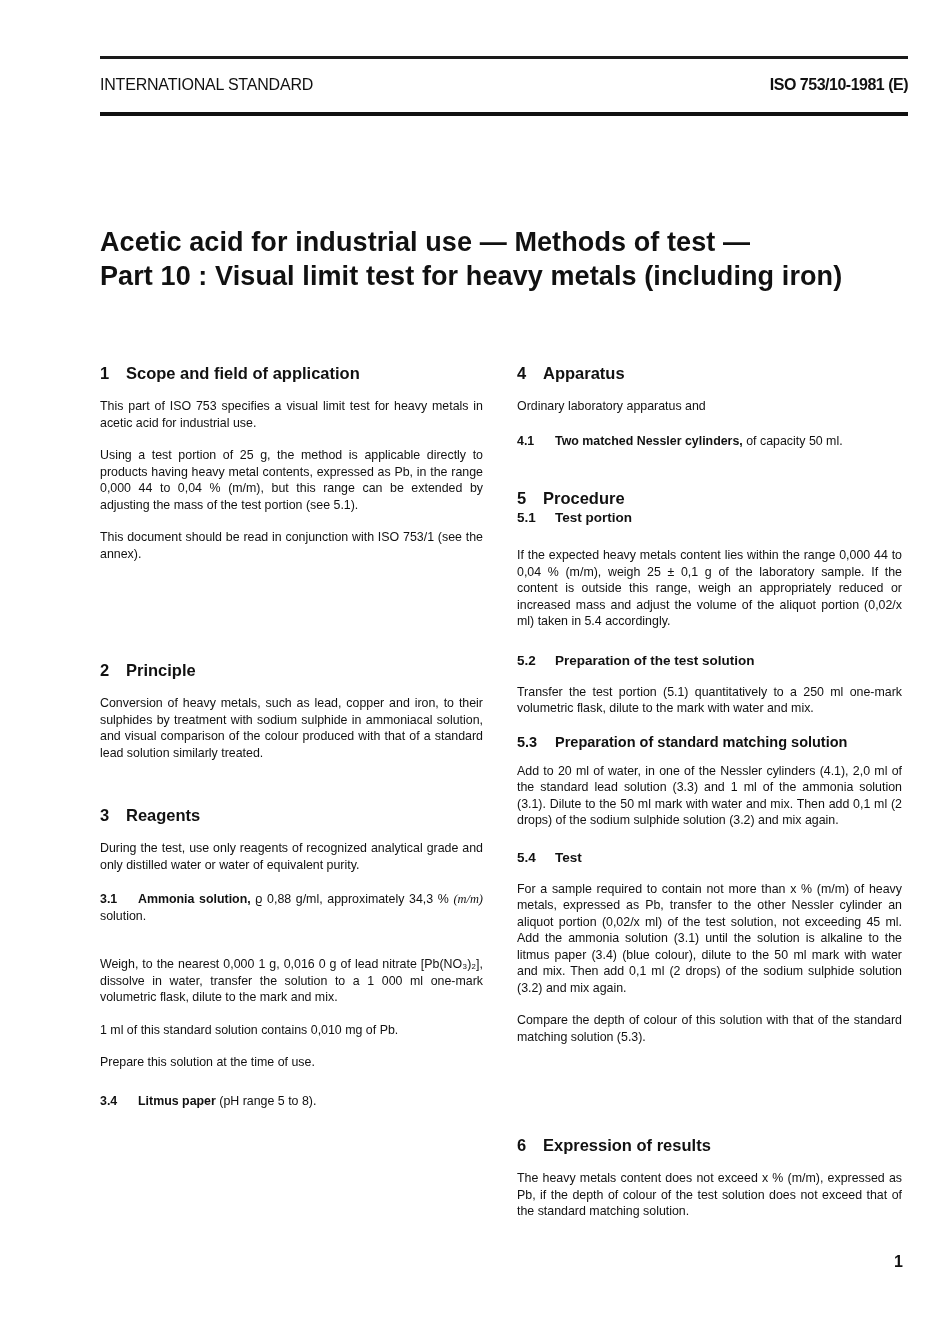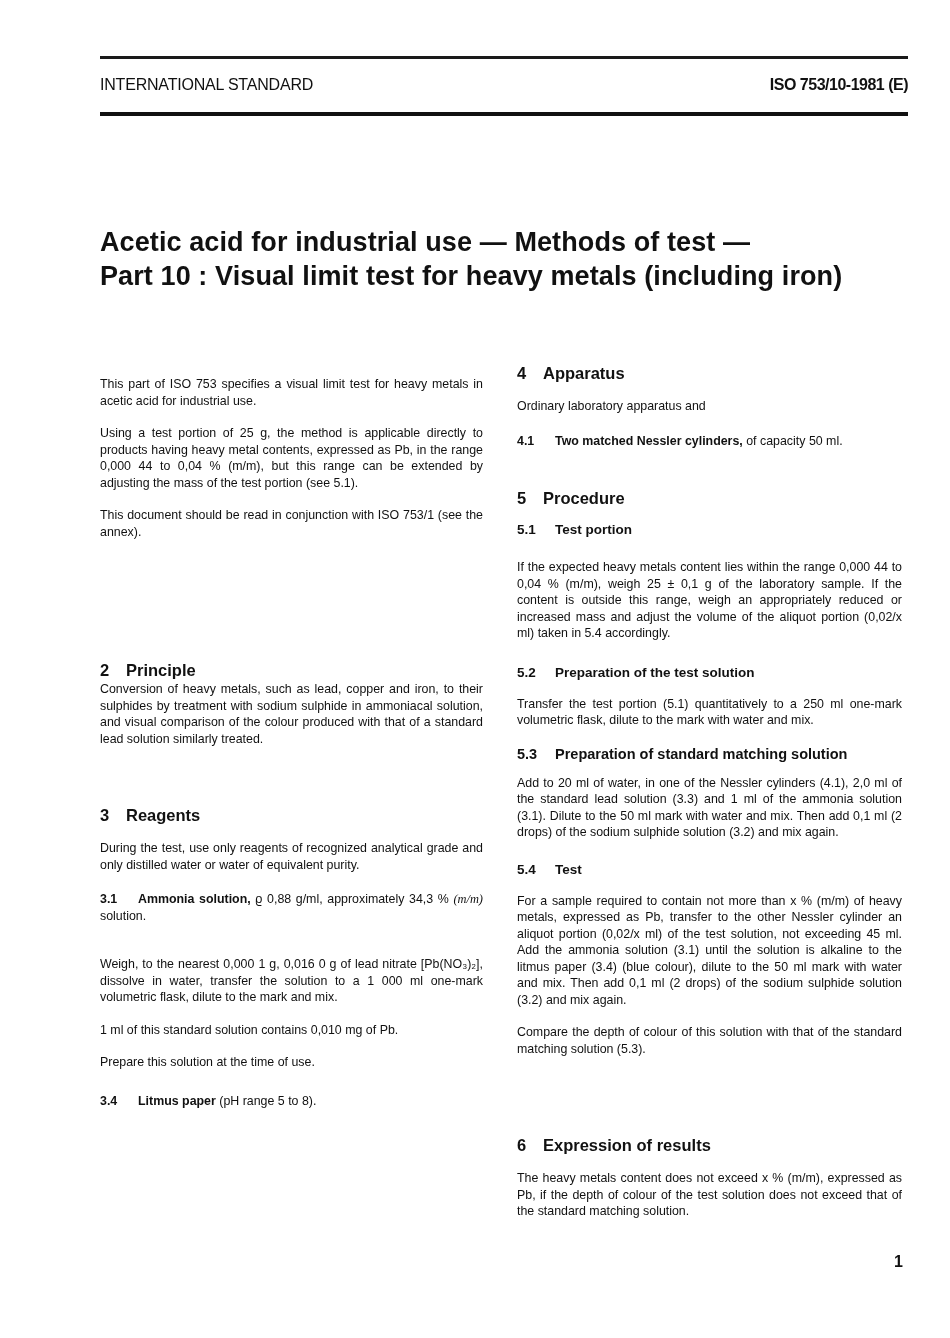--- a/index.html
+++ b/index.html
@@ -31,28 +31,29 @@
 <div class="rule-bottom"></div>
 
 <div class="title">
   <div>Acetic acid for industrial use — Methods of test —</div>
   <div>Part 10 : Visual limit test for heavy metals (including iron)</div>
 </div>
 
 <div class="col col-left">
 
   <div class="abs" style="top:0; width:383px;">
+    <h2 class="h1"><span class="num">1</span><span>Scope and field of application</span></h2>
     <p style="margin-top:14px;">This part of ISO 753 specifies a visual limit test for heavy metals in acetic acid for industrial use.</p>
     <p style="margin-top:16px;">Using a test portion of 25 g, the method is applicable directly to products having heavy metal contents, expressed as Pb, in the range 0,000 44 to 0,04 % (m/m), but this range can be extended by adjusting the mass of the test portion (see 5.1).</p>
     <p style="margin-top:16px;">This document should be read in conjunction with ISO 753/1 (see the annex).</p>
   </div>
 
   <div class="abs" style="top:297px; width:383px;">
     <h2 class="h1"><span class="num">2</span><span>Principle</span></h2>
-    <p style="">Conversion of heavy metals, such as lead, copper and iron, to their sulphides by treatment with sodium sulphide in ammoniacal solution, and visual comparison of the colour produced with that of a standard lead solution similarly treated.</p>
+    <p style="margin-top:14px;">Conversion of heavy metals, such as lead, copper and iron, to their sulphides by treatment with sodium sulphide in ammoniacal solution, and visual comparison of the colour produced with that of a standard lead solution similarly treated.</p>
   </div>
 
   <div class="abs" style="top:442px; width:383px;">
     <h2 class="h1"><span class="num">3</span><span>Reagents</span></h2>
     <p style="margin-top:14px;">During the test, use only reagents of recognized analytical grade and only distilled water or water of equivalent purity.</p>
 
     <p style="margin-top:18px;">
       <span class="b" style="display:inline-block;width:38px;">3.1</span><span class="b">Ammonia solution,</span><span> ϱ 0,88 g/ml, approximately 34,3 % </span><span class="it">(m/m)</span><span> solution.</span>
     </p>
 
@@ -74,21 +75,21 @@
     <h2 class="h1"><span class="num">4</span><span>Apparatus</span></h2>
     <p style="margin-top:14px;">Ordinary laboratory apparatus and</p>
     <p style="margin-top:18px;">
       <span class="b" style="display:inline-block;width:38px;">4.1</span><span class="b">Two matched Nessler cylinders,</span><span> of capacity 50 ml.</span>
     </p>
   </div>
 
   <div class="abs" style="top:125px; width:385px;">
     <h2 class="h1"><span class="num">5</span><span>Procedure</span></h2>
 
-    <h3 class="h2" style="margin-top:12px;"><span class="num">5.1</span><span>Test portion</span></h3>
+    <h3 class="h2" style=""><span class="num">5.1</span><span>Test portion</span></h3>
     <p style="margin-top:20px;">If the expected heavy metals content lies within the range 0,000 44 to 0,04 % (m/m), weigh 25 ± 0,1 g of the laboratory sample. If the content is outside this range, weigh an appropriately reduced or increased mass and adjust the volume of the aliquot portion (0,02/x ml) taken in 5.4 accordingly.</p>
 
     <h3 class="h2" style="margin-top:22px;"><span class="num">5.2</span><span>Preparation of the test solution</span></h3>
     <p style="margin-top:14px;">Transfer the test portion (5.1) quantitatively to a 250 ml one-mark volumetric flask, dilute to the mark with water and mix.</p>
 
     <h3 class="h2" style="margin-top:16px; font-size:14.5px;"><span class="num">5.3</span><span>Preparation of standard matching solution</span></h3>
     <p style="margin-top:12px;">Add to 20 ml of water, in one of the Nessler cylinders (4.1), 2,0 ml of the standard lead solution (3.3) and 1 ml of the ammonia solution (3.1). Dilute to the 50 ml mark with water and mix. Then add 0,1 ml (2 drops) of the sodium sulphide solution (3.2) and mix again.</p>
 
     <h3 class="h2" style="margin-top:20px;"><span class="num">5.4</span><span>Test</span></h3>
     <p style="margin-top:14px;">For a sample required to contain not more than x % (m/m) of heavy metals, expressed as Pb, transfer to the other Nessler cylinder an aliquot portion (0,02/x ml) of the test solution, not exceeding 45 ml. Add the ammonia solution (3.1) until the solution is alkaline to the litmus paper (3.4) (blue colour), dilute to the 50 ml mark with water and mix. Then add 0,1 ml (2 drops) of the sodium sulphide solution (3.2) and mix again.</p>

